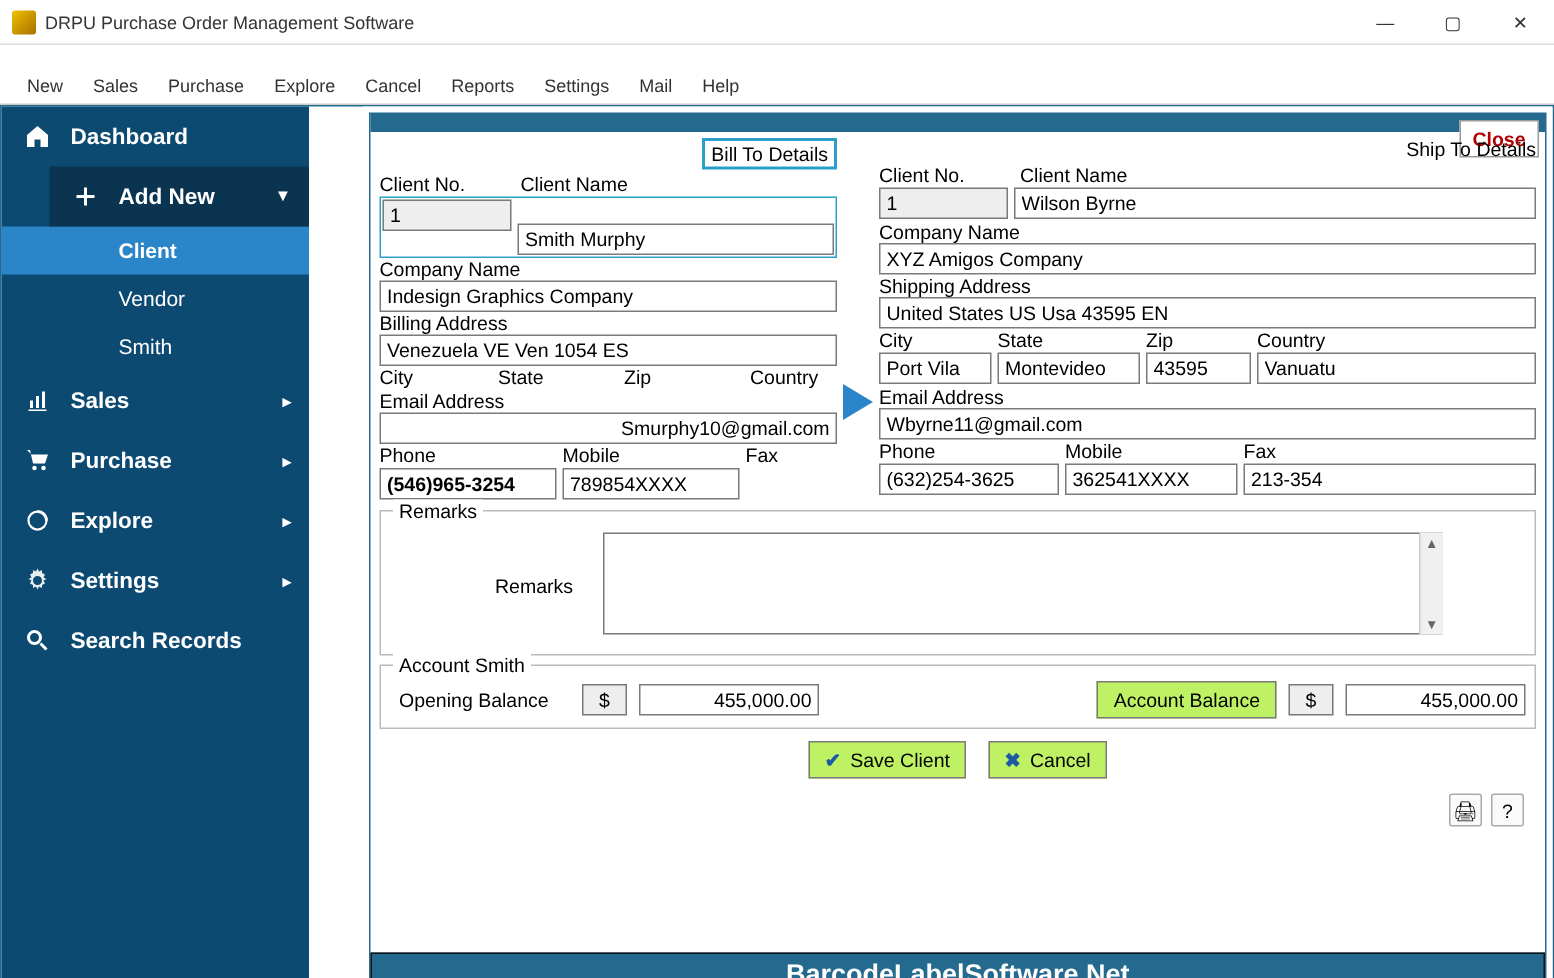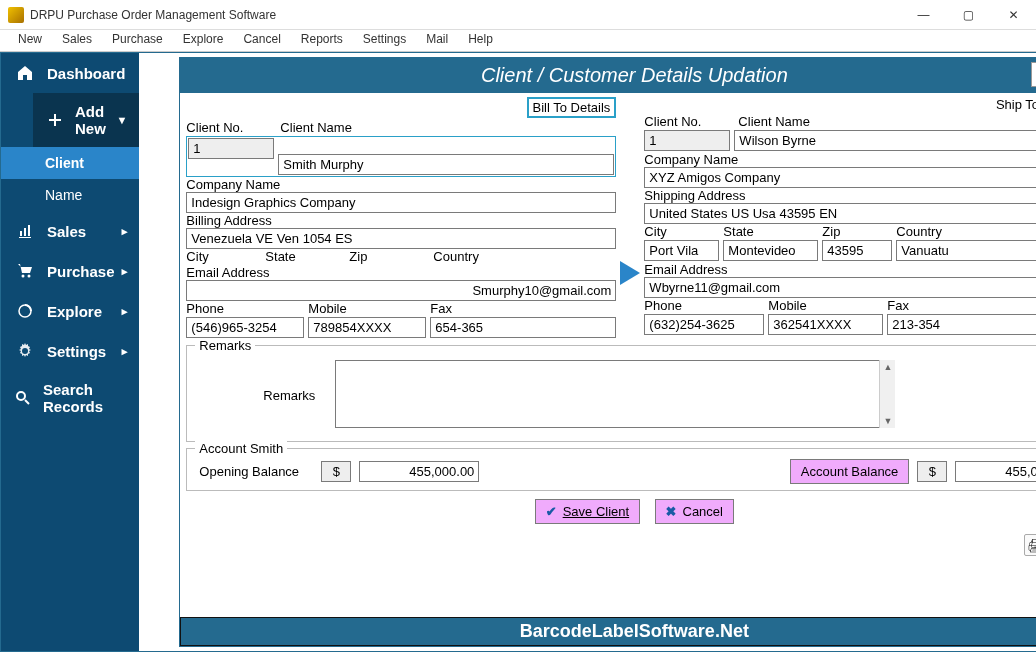--- a/index.html
+++ b/index.html
@@ -2,51 +2,51 @@
 <html><head>
 <meta charset="utf-8">
 <style>
 * { box-sizing: border-box; margin: 0; padding: 0; font-family: Arial, sans-serif; }
 body { background: #fff; width: 1036px; height: 652px; overflow: hidden; position: relative; }
 .titlebar { height: 30px; background: #fff; border-bottom: 1px solid #ddd; display: flex; align-items: center; padding-left: 8px; font-size: 12px; }
 .titlebar-icon { width: 16px; height: 16px; margin-right: 6px; background: linear-gradient(135deg,#f0c000,#a87000); border-radius:2px;}
 .titlebar-text { flex: 1; color: #333; }
 .window-controls { display: flex; height: 100%; }
 .wc-btn { width: 45px; height: 30px; display: flex; align-items: center; justify-content: center; cursor: pointer; font-size: 12px; color:#333;}
-.menubar { height: 22px; background: #fff; display: flex; padding-left: 8px; border-bottom: 1px solid #ccc; }
+.menubar { height: 22px; background: #fff; display: flex; padding-left: 8px; border-bottom: 1px solid #ccc; margin-top: 18px; }
 .menu-item { padding: 2px 10px; font-size: 12px; color: #333; cursor: pointer; }
 .main-area { display: flex; height: 600px; border: 1px solid #246a8f; gap: 36px; }
 .sidebar { width: 205px; background: #0d4a72; color: #fff; }
 .side-item { display: flex; align-items: center; padding: 10px 14px; font-size: 15px; cursor: pointer; position: relative; }
 .side-item.top { font-weight: bold; }
 .side-item.active { background: #0a344f; margin-left: 32px; }
 .side-icon { width: 20px; height: 20px; margin-right: 12px; display:flex; align-items:center; justify-content:center; color:#fff; }
 .side-arrow { position: absolute; right: 12px; font-size: 11px; }
-.sub-item { padding: 8px 0 8px 44px; font-size: 14px; cursor: pointer; }
+.sub-item { padding: 8px 0 8px 78px; font-size: 14px; cursor: pointer; }
 .sub-item.sel { background: #2a85c9; font-weight: bold; }
 .content { flex: 1; background: #fff; padding: 4px; display:flex; flex-direction:column; }
 .content-inner { border: 1px solid #246a8f; flex:1; display:flex; flex-direction:column; }
 .panel-header { background: #246a8f; color: #fff; display: flex; align-items: center; justify-content: center; font-size: 20px; position: relative; padding: 6px 0; font-style: italic; }
 .close-btn { position: absolute; right: 4px; top: 4px; background: #fff; color: #b00000; font-weight: bold; padding: 4px 8px; border: 1px solid #999; cursor: pointer; font-style: normal; font-size:13px; }
 .form-body { flex:1; padding: 4px 6px 2px 6px; font-size: 13px; overflow:hidden; }
 .two-col { display: flex; }
 .col { flex: 1; position: relative; }
 .arrow-mid { width: 28px; display:flex; align-items:center; justify-content:center; }
 .arrow-poly { width:0;height:0; border-top:12px solid transparent; border-bottom:12px solid transparent; border-left:20px solid #2a85c9; margin-top:110px;}
 .fieldset-label { margin-bottom: 2px; text-align: right; }
 .billto-highlight { border: 2px solid #2aa0c8; padding: 1px 4px; display: inline-block; }
 .row { display:flex; gap:4px; margin-bottom:1px; }
 .lbl { font-size:13px; }
 .inp { border:1px solid #7a7a7a; padding:2px 4px; font-size:13px; height:21px; }
 .highlighted-wrap { border:1px solid #2aa0c8; padding:1px; }
 .ro { background:#eee; }
 .group-box { border:1px solid #bbb; padding:4px 6px 6px 6px; position:relative; margin-top:6px; }
 .group-title { position:absolute; top:-8px; left:8px; background:#fff; padding:0 4px; font-size:13px; }
 .remarks-area { width:560px; height:68px; border:1px solid #7a7a7a; resize:none; font-size:13px; padding:2px; }
-.btn { border:1px solid #7a7a7a; background:#f0abfc; padding:4px 10px; cursor:pointer; display:inline-flex; align-items:center; gap:6px; font-size:13px; }
+.btn { border:1px solid #7a7a7a; background:#bef264; padding:4px 10px; cursor:pointer; display:inline-flex; align-items:center; gap:6px; font-size:13px; }
 .action-row { text-align:center; padding:8px 0; }
 .footer-icons { display:flex; justify-content:flex-end; gap:6px; padding:2px 8px 2px 0;}
 .footer-icon { width:22px; height:22px; border:1px solid #aaa; display:flex; align-items:center; justify-content:center; cursor:pointer; background:#fafafa; border-radius:2px;}
 .footer-bar { background:#246a8f; color:#fff; text-align:center; padding:3px 0; font-size:18px; font-weight:bold; border:1px solid #111; }
 .scroll-v { position:absolute; right:0; top:0; width:16px; height:68px; background:#f0f0f0; border-left:1px solid #ccc; display:flex; flex-direction:column; justify-content:space-between;}
 .scroll-btn { height:14px; display:flex; align-items:center; justify-content:center; font-size:9px; color:#666;}
 svg { display:block; }
 </style>
 </head>
 <body>
@@ -87,21 +87,22 @@
     <div class="side-item top active">
       <span class="side-icon">
           <svg width="16" height="16" viewBox="0 0 16 16" fill="currentColor">
             <path d="M7 2h2v5h5v2H9v5H7V9H2V7h5z"></path>
           </svg>
         </span>
       <span>Add New</span>
       <span class="side-arrow">▼</span>
     </div>
     <div class="sub-item sel">Client</div>
-    <div class="sub-item">Name</div>
+    <div class="sub-item">Vendor</div>
+    <div class="sub-item">Smith</div>
     <div class="side-item top">
       <span class="side-icon">
           <svg width="16" height="16" viewBox="0 0 16 16" fill="currentColor">
             <path d="M2 14h12v1H2zM3 8h2v5H3zM7 5h2v8H7zM11 2h2v11h-2z"></path>
           </svg>
         </span>
       <span>Sales</span>
       <span class="side-arrow">▸</span>
     </div>
     <div class="side-item top">
@@ -141,21 +142,20 @@
             <path d="M10 10l4 4"></path>
           </svg>
         </span>
       <span>Search Records</span>
     </div>
   </div>
 
   <div class="content">
     <div class="content-inner">
       <div class="panel-header">
-        <span>Client / Customer Details Updation</span>
         <div class="close-btn">Close</div>
       </div>
 
       <div class="form-body">
         <div class="two-col">
 
           <div class="col">
             <div class="fieldset-label"><span class="billto-highlight">Bill To Details</span></div>
             <div class="row">
               <div style="width:90px">
@@ -182,23 +182,22 @@
               <div style="flex:1" class="lbl">Country</div>
             </div>
             <div class="lbl">Email Address</div>
             <input class="inp" style="width: 100%; text-align: right;" value="Smurphy10@gmail.com">
             <div class="row">
               <div style="width:118px" class="lbl">Phone</div>
               <div style="width:118px" class="lbl">Mobile</div>
               <div style="flex:1" class="lbl">Fax</div>
             </div>
             <div class="row">
-              <input class="inp" style="width: 118px;" value="(546)965-3254">
+              <input class="inp" style="width: 118px; font-weight: bold;" value="(546)965-3254">
               <input class="inp" style="width: 118px;" value="789854XXXX">
-              <input class="inp" style="flex: 1 1 0%;" value="654-365">
             </div>
           </div>
 
           <div class="arrow-mid">
               <div class="arrow-poly"></div>
             </div>
 
           <div class="col">
             <div class="fieldset-label lbl">Ship To Details</div>
             <div class="row">
@@ -269,21 +268,21 @@
                 <span>Account Balance</span>
               </button>
             <input class="inp ro" style="width: 30px; text-align: center;" readonly="" value="$">
             <input class="inp" style="width: 120px; text-align: right;" value="455,000.00">
           </div>
         </div>
 
         <div class="action-row">
           <button class="btn">
             <span style="color:#1a5aa5; font-weight:bold;">✔</span>
-            <span style="text-decoration:underline;">Save Client</span>
+            <span style="">Save Client</span>
           </button>
           &nbsp;&nbsp;
           <button class="btn">
             <span style="color:#1a5aa5; font-weight:bold;">✖</span>
             <span>Cancel</span>
           </button>
         </div>
 
         <div class="footer-icons">
           <div class="footer-icon">🖨</div>

